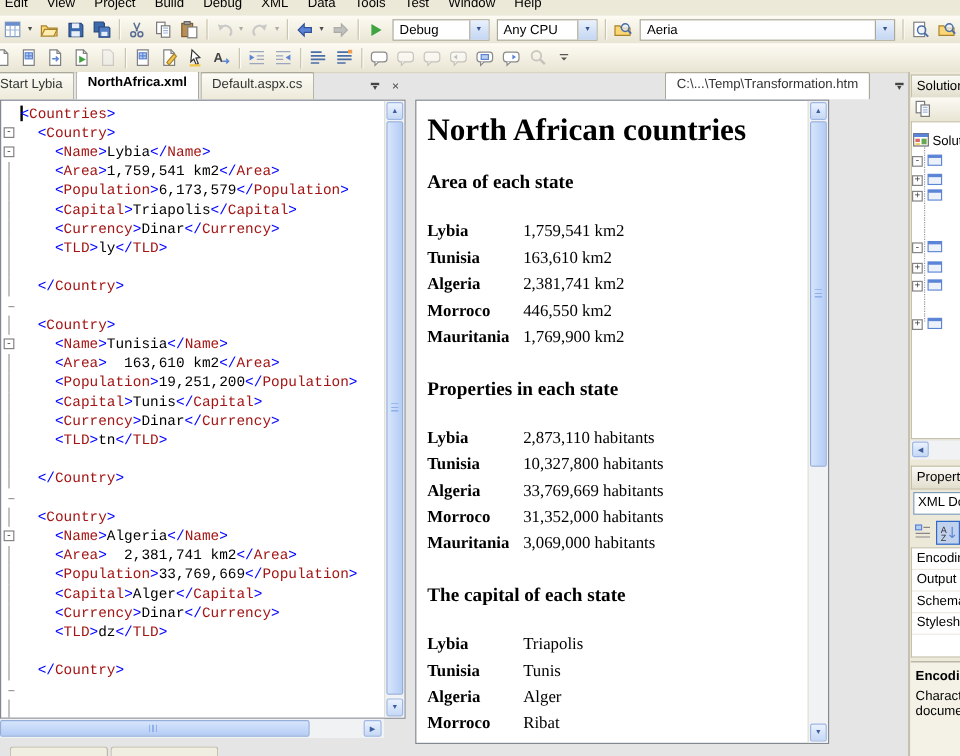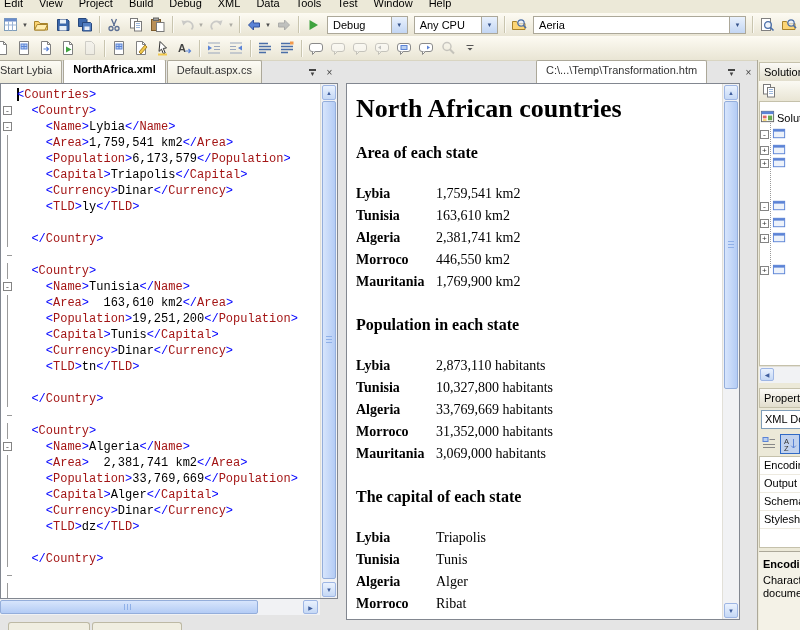--- a/index.html
+++ b/index.html
@@ -21,21 +21,21 @@
   .dd{font-size:6px;color:#4D4D4D;width:8px;text-align:center;}
   .dis{opacity:.42;filter:grayscale(.85);}
   .sep{width:1px;height:17px;background:#C9C5AF;margin:0 3px;box-shadow:1px 0 0 #FBFAF4;}
   .combo{height:18px;background:#fff;border:1px solid #ACA899;display:flex;align-items:center;margin:0 3px;box-sizing:border-box;}
   .ctxt{flex:1;padding:0 5px;white-space:nowrap;overflow:hidden;}
   .cbtn{width:15px;height:16px;display:flex;align-items:center;justify-content:center;
         background:linear-gradient(#E9F1FD,#C3D6F3);border-left:1px solid #ACA899;font-size:6px;color:#37548C;}
   
   .tabstrip{position:absolute;top:60px;height:23px;display:flex;align-items:flex-end;overflow:hidden;}
   .ts-l{left:0;width:338px;}
-  .ts-r{left:346px;width:411px;justify-content:flex-end;}
+  .ts-r{left:364px;width:411px;justify-content:flex-end;}
   .tab{height:19px;padding:3px 9px 0;background:linear-gradient(#FCFBF5,#EDEADA);
        border:1px solid #ACA899;border-bottom:none;border-radius:2px 2px 0 0;
        color:#333;white-space:nowrap;margin-right:1px;}
   .tab.active{background:#fff;font-weight:bold;color:#000;height:20px;position:relative;z-index:2;}
   .tsbtn{width:15px;height:15px;margin:0 1px 3px 1px;display:flex;align-items:center;justify-content:center;
          color:#444;font-size:8px;}
   .tddl{flex-direction:column;font-size:6px;line-height:4px;}
   .tddl i{font-style:normal;display:block;width:7px;border-top:2px solid #444;margin-bottom:1px;}
   .spring{flex:1;}
   
@@ -65,21 +65,21 @@
   .hsb{position:absolute;left:0;top:599px;width:320px;height:16px;background:#F1F2F4;}
   .hthumb{position:absolute;left:0;top:1px;width:258px;height:14px;
           background:linear-gradient(#D7E5FC,#B4CCF5);border:1px solid #94AEDB;border-radius:2px;box-sizing:border-box;}
   .hgrip{position:absolute;top:3px;bottom:3px;left:50%;width:9px;margin-left:-5px;
          background:repeating-linear-gradient(90deg,#8FB0E8 0 1px,transparent 1px 3px);}
   .hsb .sbtn{position:absolute;right:2px;top:1px;width:15px;height:14px;}
   
   .btab{position:absolute;top:622px;height:9px;border:1px solid #BDB9A4;border-bottom:none;
         border-radius:3px 3px 0 0;background:#F0EEE1;}
   
-  .preview-pane{position:absolute;left:346px;top:83px;width:394px;height:537px;background:#fff;
+  .preview-pane{position:absolute;left:346px;top:83px;width:345px;height:537px;background:#fff;
                 border:1px solid #828790;box-sizing:border-box;overflow:hidden;}
   .pcontent{position:absolute;left:0;top:0;right:16px;bottom:0;overflow:hidden;
             padding:10px 0 0 9px;font-family:"Liberation Serif",serif;}
   .pcontent h1{font-size:26px;margin:0 0 14px;font-weight:bold;}
   .pcontent h2{font-size:16px;margin:20px 0 24px;font-weight:bold;}
   .prow{height:22px;font-size:14px;white-space:nowrap;}
   .pname{display:inline-block;width:80px;font-weight:bold;}
   
   .right-col{position:absolute;left:757px;top:60px;width:43px;height:570px;background:#ECE9D8;
              border-left:1px solid #ACA899;overflow:hidden;}
@@ -575,21 +575,21 @@
   <div class="preview-pane">
     <div class="pcontent" id="pv">
       <h1>North African countries</h1>
       <div id="psections">
           <h2>Area of each state</h2>
           <div class="prow"><span class="pname">Lybia</span><span class="pval">1,759,541 km2</span></div>
           <div class="prow"><span class="pname">Tunisia</span><span class="pval">163,610 km2</span></div>
           <div class="prow"><span class="pname">Algeria</span><span class="pval">2,381,741 km2</span></div>
           <div class="prow"><span class="pname">Morroco</span><span class="pval">446,550 km2</span></div>
           <div class="prow"><span class="pname">Mauritania</span><span class="pval">1,769,900 km2</span></div>
-          <h2>Population in each state</h2>
+          <h2>Properties in each state</h2>
           <div class="prow"><span class="pname">Lybia</span><span class="pval">2,873,110 habitants</span></div>
           <div class="prow"><span class="pname">Tunisia</span><span class="pval">10,327,800 habitants</span></div>
           <div class="prow"><span class="pname">Algeria</span><span class="pval">33,769,669 habitants</span></div>
           <div class="prow"><span class="pname">Morroco</span><span class="pval">31,352,000 habitants</span></div>
           <div class="prow"><span class="pname">Mauritania</span><span class="pval">3,069,000 habitants</span></div>
           <h2>The capital of each state</h2>
           <div class="prow"><span class="pname">Lybia</span><span class="pval">Triapolis</span></div>
           <div class="prow"><span class="pname">Tunisia</span><span class="pval">Tunis</span></div>
           <div class="prow"><span class="pname">Algeria</span><span class="pval">Alger</span></div>
           <div class="prow"><span class="pname">Morroco</span><span class="pval">Ribat</span></div>

